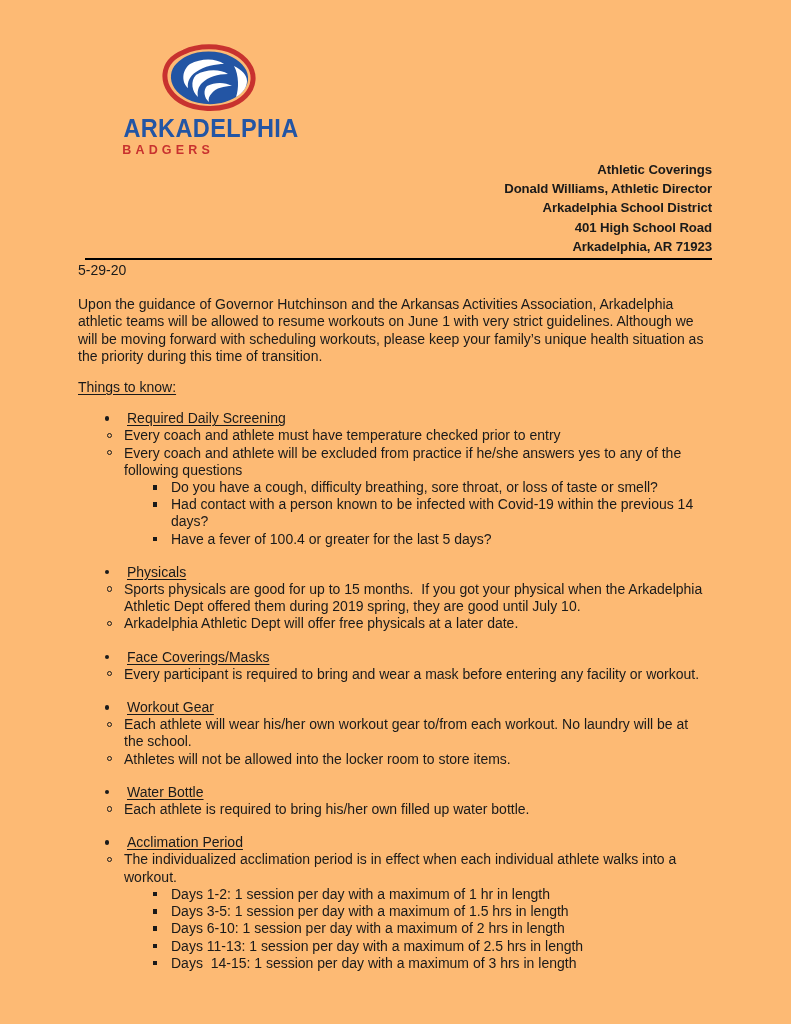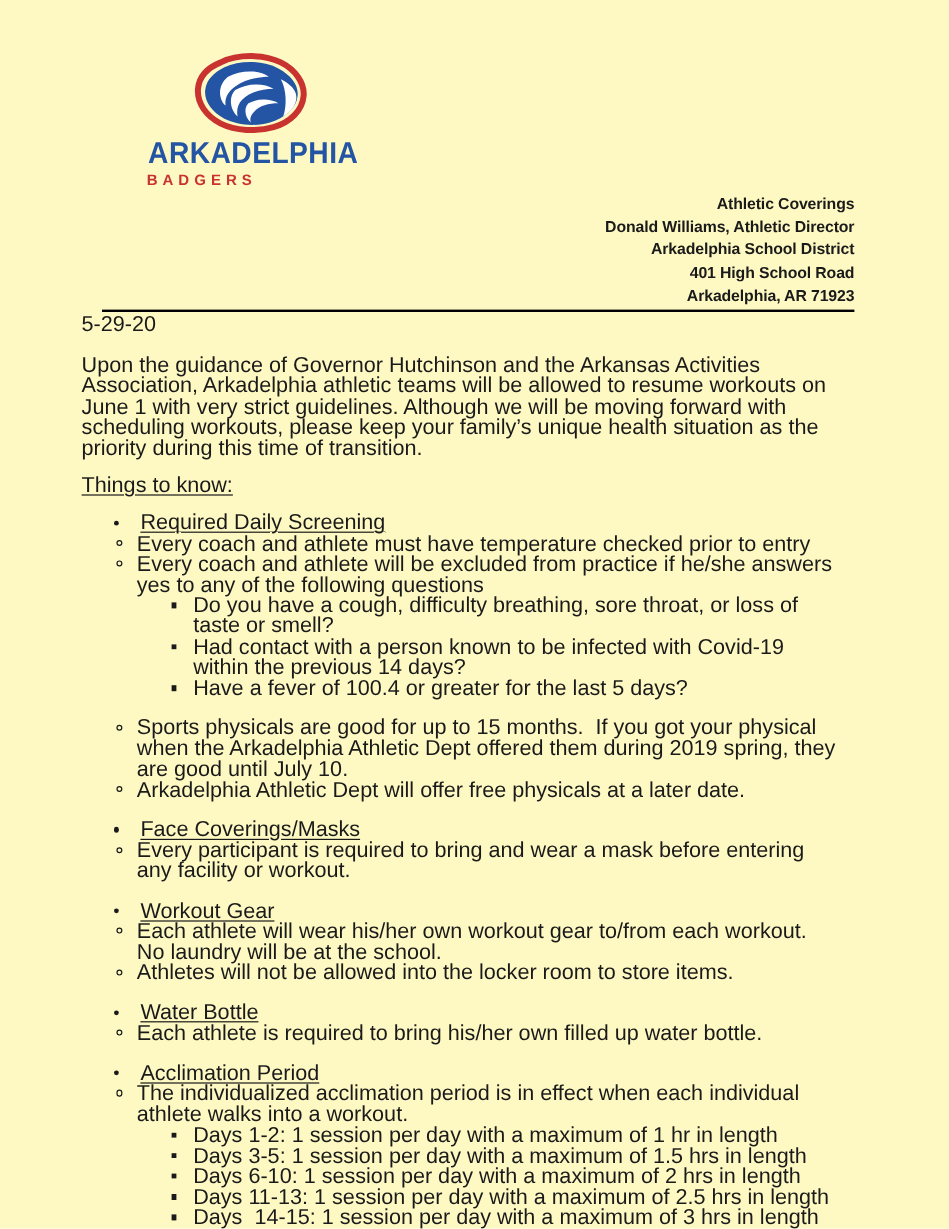--- a/index.html
+++ b/index.html
@@ -13,21 +13,21 @@
     position: relative;
     font-family: "Liberation Sans", sans-serif;
     color: #1a1a1a;
     overflow: hidden;
   }
 
   .page {
     position: relative;
     width: 791px;
     height: 1024px;
-    background: #fef9c3;
+    background: #fdba74;
   }
 
   
   .logo-block {
     position: absolute;
     left: 118px;
     top: 42px;
     width: 180px;
     height: 110px;
   }
@@ -77,24 +77,24 @@
     left: 85px;
     top: 258px;
     width: 627px;
     height: 0;
     border-top: 2.2px solid #000;
   }
 
   
   .doc-body {
     position: absolute;
-    left: 68px;
+    left: 78px;
     top: 261px;
     width: 630px;
-    font-size: 18px;
+    font-size: 14px;
     line-height: 17.2px;
   }
   .date-line {
     margin: 0 0 0 0;
     padding-top: 1px;
   }
   .spacer-sm { height: 14px; }
   .spacer-md { height: 17px; }
 
   .para {
@@ -249,20 +249,24 @@
             <li>
               <span class="bullet3"></span>
               <span>Have a fever of 100.4 or greater for the last 5 days?</span>
             </li>
           </ul>
         </li>
       </ul>
 
       <div class="grp-gap"></div>
 
+      <li class="group">
+        <span class="bullet1"></span>
+        <span class="grp-title">Physicals</span>
+      </li>
       <ul class="lvl2">
         <li>
           <span class="bullet2"></span>
           <span class="pre-wrap">Sports physicals are good for up to 15 months.  If you got your physical when the Arkadelphia Athletic Dept offered them during 2019 spring, they are good until July 10.</span>
         </li>
         <li>
           <span class="bullet2"></span>
           <span>Arkadelphia Athletic Dept will offer free physicals at a later date.</span>
         </li>
       </ul>

